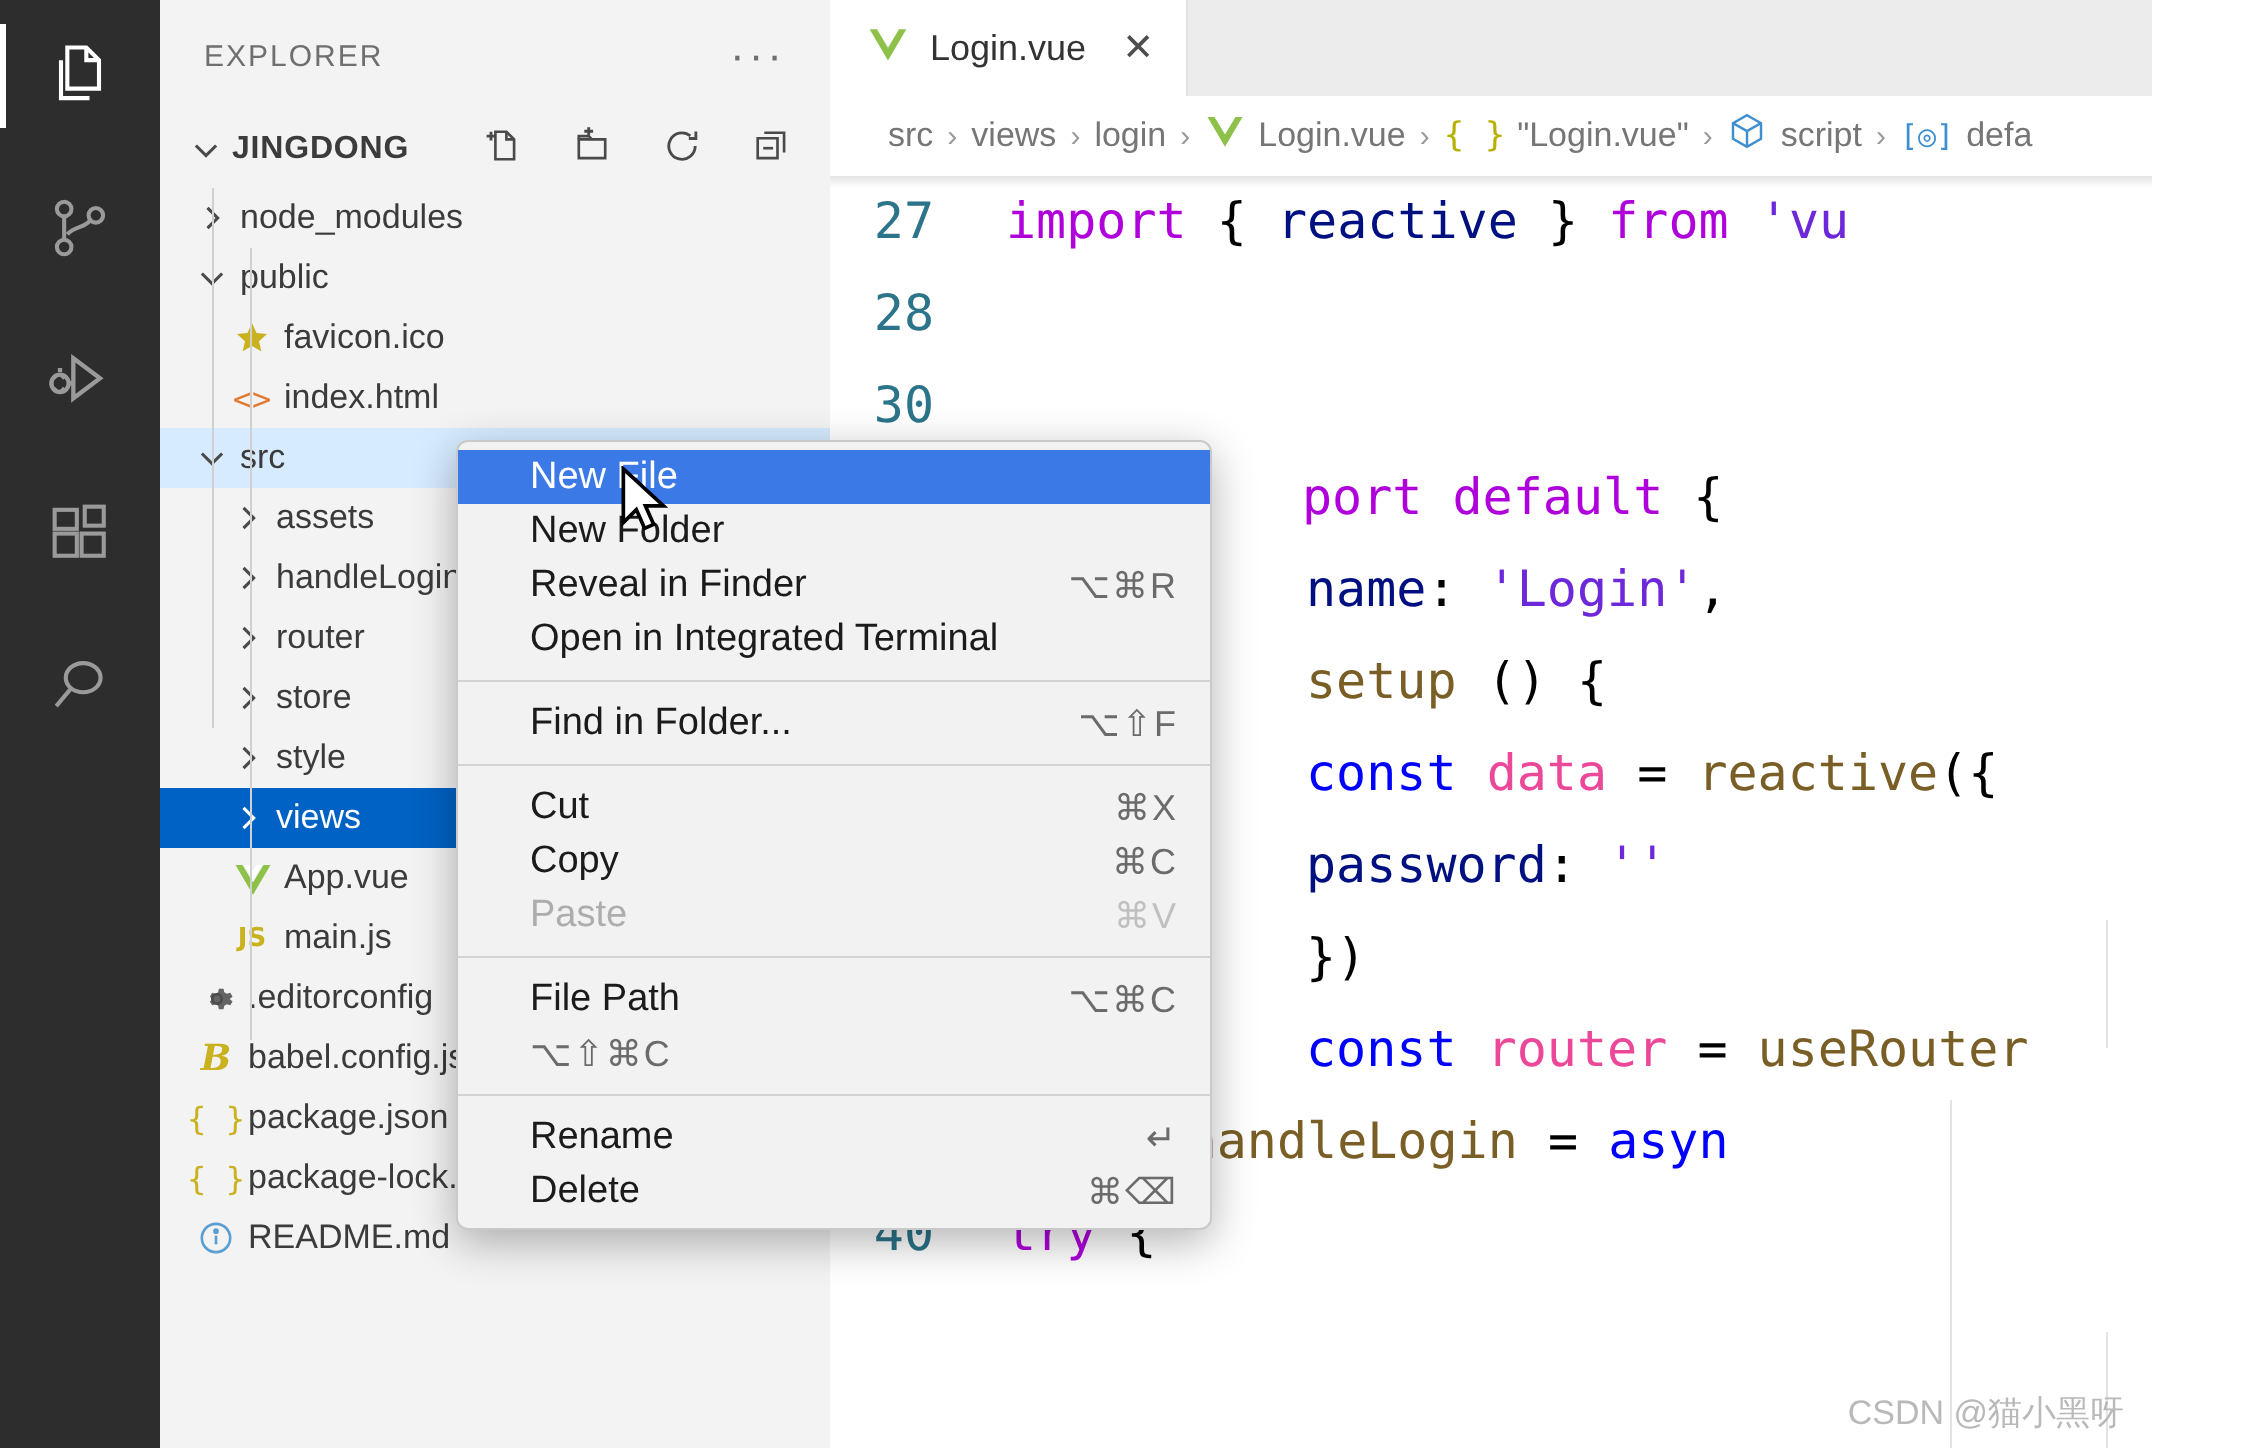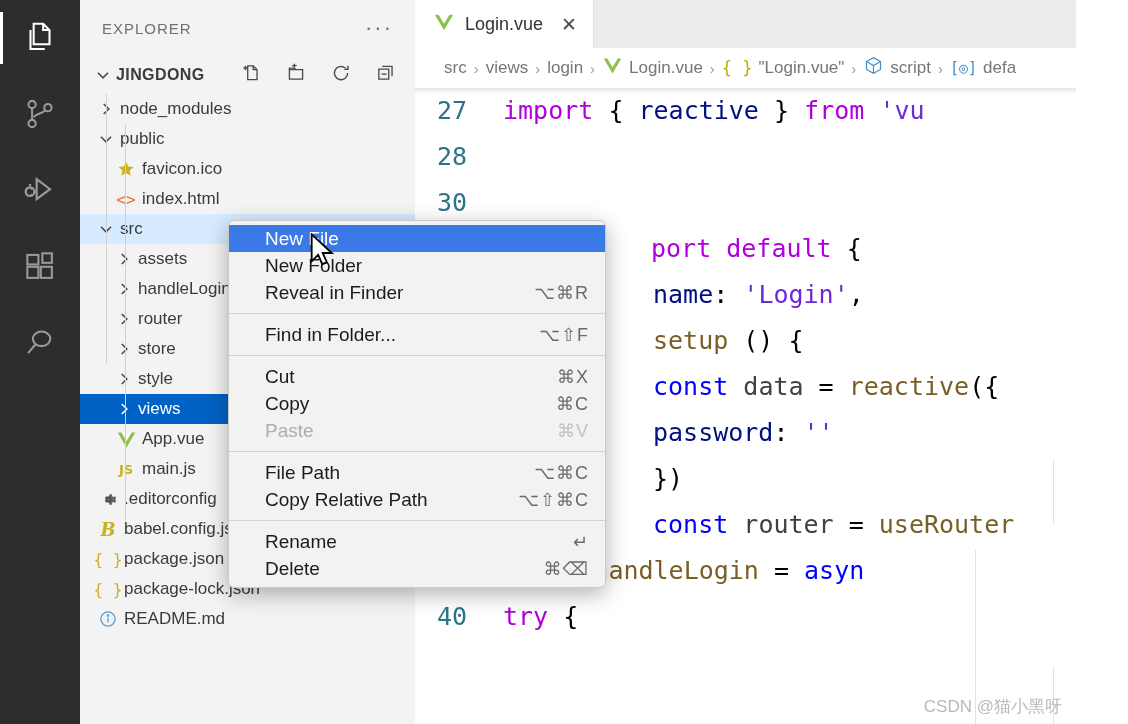--- a/index.html
+++ b/index.html
@@ -82,21 +82,21 @@
   .code{position:absolute;left:0;right:0;top:88px;bottom:0;overflow:hidden;
     font-family:"DejaVu Sans Mono","Liberation Mono",monospace;font-size:25px;line-height:46px;}
   .cline{display:flex;align-items:center;height:46px;white-space:pre;}
   .gutter{width:66px;flex:0 0 66px;text-align:right;color:#2b7489;padding-right:14px;
     box-sizing:border-box;font-size:25px;}
   .ctext{padding-left:22px;}
   
   .t-kw{color:#af00db;}
   .t-kw2{color:#0000ff;}
   .t-var{color:#001080;}
-  .t-var2{color:#404040;}
+  .t-var2{color:#ec4899;}
   .t-fn{color:#795e26;}
   .t-str{color:#6d28d9;}
   .t-punc{color:#000000;}
   .t-ctl{color:#af00db;}
   .indentguide{position:absolute;width:1px;background:#e3e3e3;top:0;bottom:0;}
 
   
   .ctxmenu{
     position:absolute;left:228px;top:220px;width:378px;
     background:#f2f2f2;border:1px solid #c9c9c9;border-radius:6px;
@@ -449,20 +449,24 @@
         <span class="kb"></span>
       </div>
       <div class="ctxrow">
         <span>New Folder</span>
         <span class="kb"></span>
       </div>
       <div class="ctxrow">
         <span>Reveal in Finder</span>
         <span class="kb">⌥⌘R</span>
       </div>
+      <div class="ctxrow">
+        <span>Open in Integrated Terminal</span>
+        <span class="kb"></span>
+      </div>
       <div class="ctxsep"></div>
       <div class="ctxrow">
         <span>Find in Folder...</span>
         <span class="kb">⌥⇧F</span>
       </div>
       <div class="ctxsep"></div>
       <div class="ctxrow">
         <span>Cut</span>
         <span class="kb">⌘X</span>
       </div>
@@ -473,21 +477,20 @@
       <div class="ctxrow disabled">
         <span>Paste</span>
         <span class="kb">⌘V</span>
       </div>
       <div class="ctxsep"></div>
       <div class="ctxrow">
         <span>File Path</span>
         <span class="kb">⌥⌘C</span>
       </div>
       <div class="ctxrow">
-        <span>Copy Relative Path</span>
         <span class="kb">⌥⇧⌘C</span>
       </div>
       <div class="ctxsep"></div>
       <div class="ctxrow">
         <span>Rename</span>
         <span class="kb">↵</span>
       </div>
       <div class="ctxrow">
         <span>Delete</span>
         <span class="kb">⌘⌫</span>

